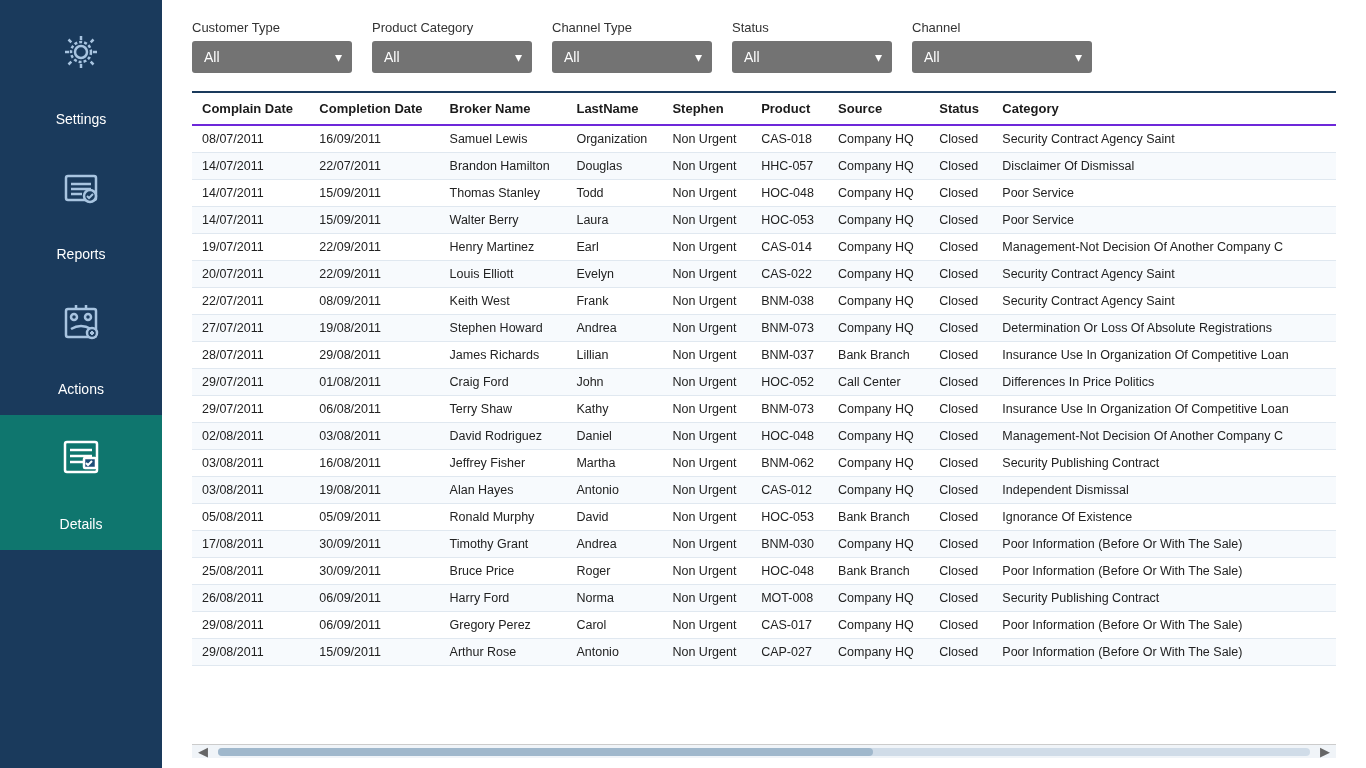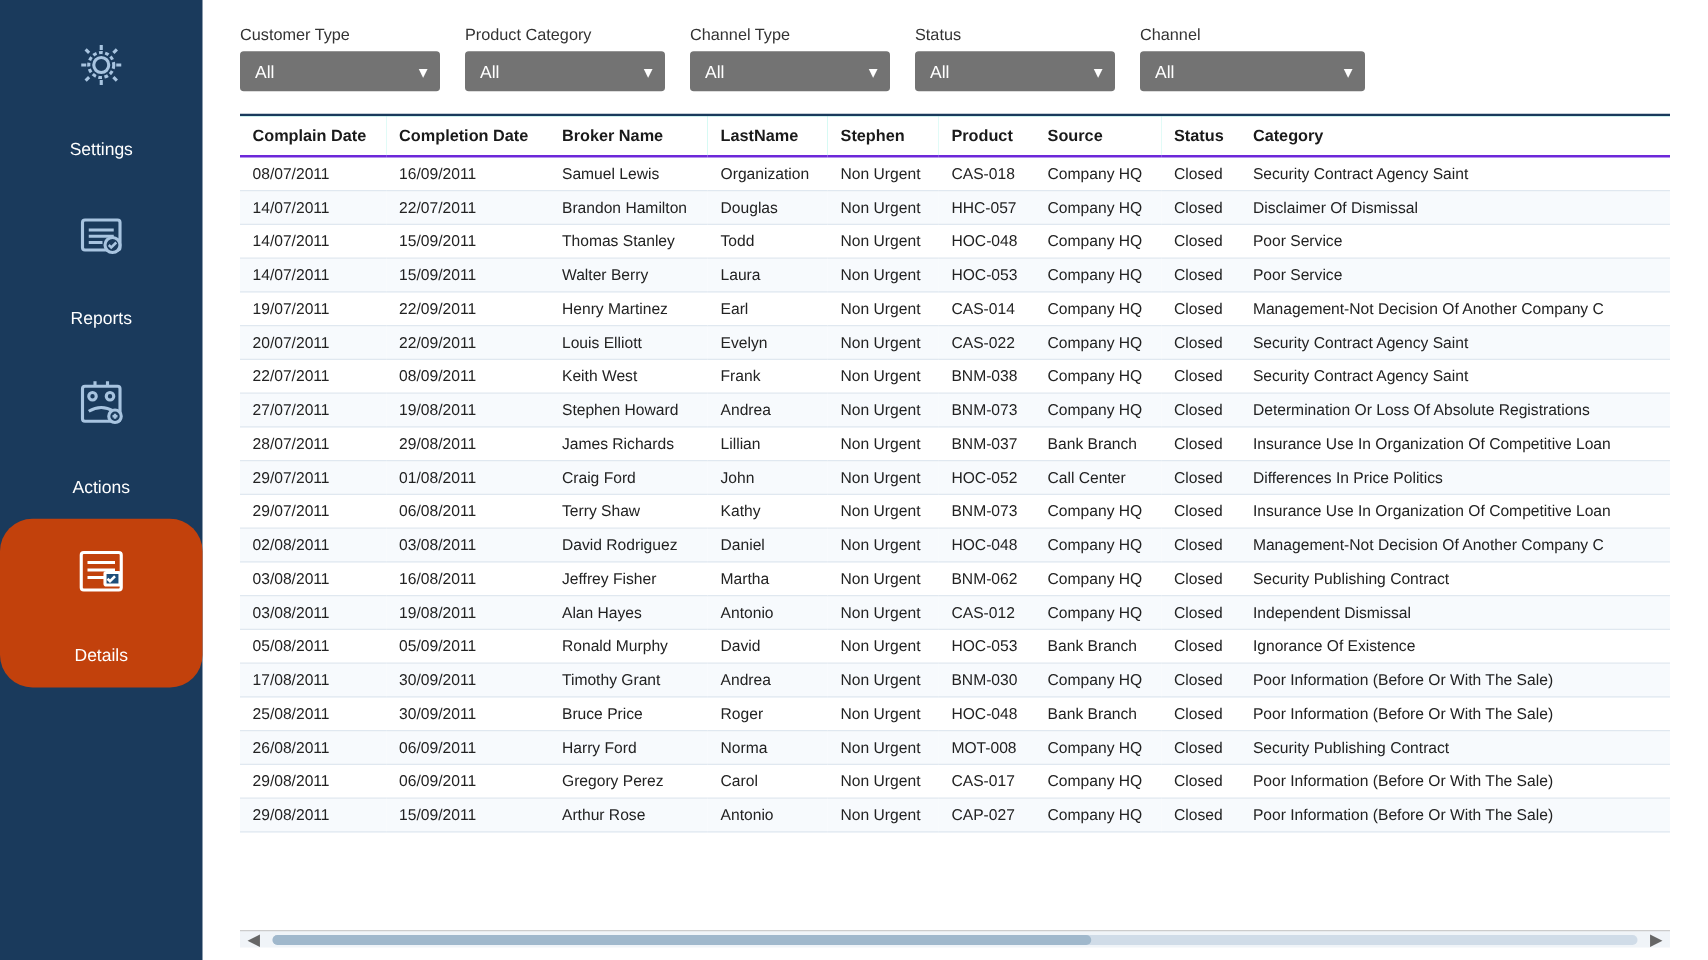--- a/index.html
+++ b/index.html
@@ -18,21 +18,21 @@
     }
     .sidebar-item {
       width: 100%;
       display: flex;
       flex-direction: column;
       align-items: center;
       padding: 18px 10px;
       cursor: pointer;
       color: #a8c4e0;
     }
-    .sidebar-item.active { background: #c2410c; color: #fff; border-radius: 26px; }
+    .sidebar-item.active { background: #0f766e; color: #fff; }
     .sidebar-item .icon-wrap {
       width: 48px;
       height: 48px;
       display: flex;
       align-items: center;
       justify-content: center;
       margin-bottom: 6px;
     }
     .sidebar-item .label {
       font-size: 14px;

